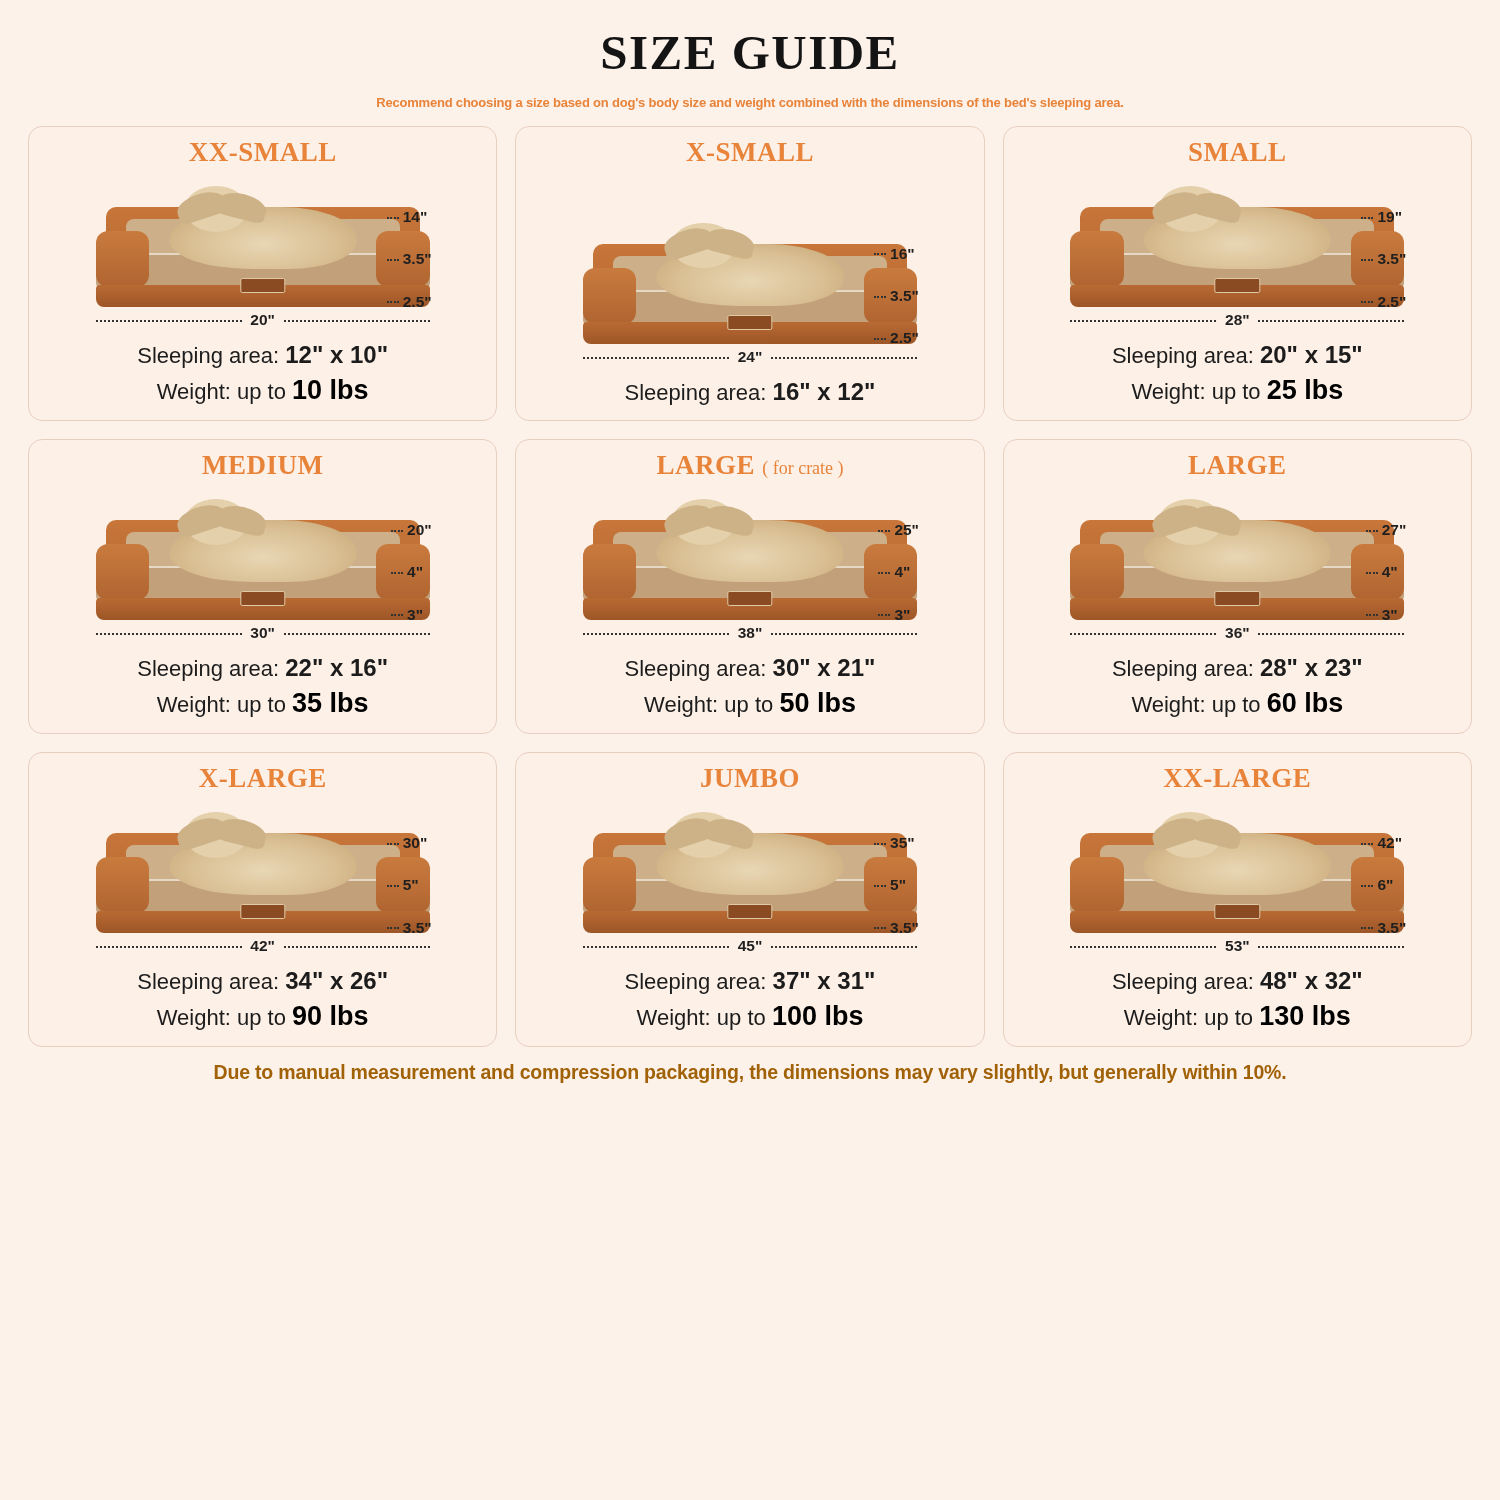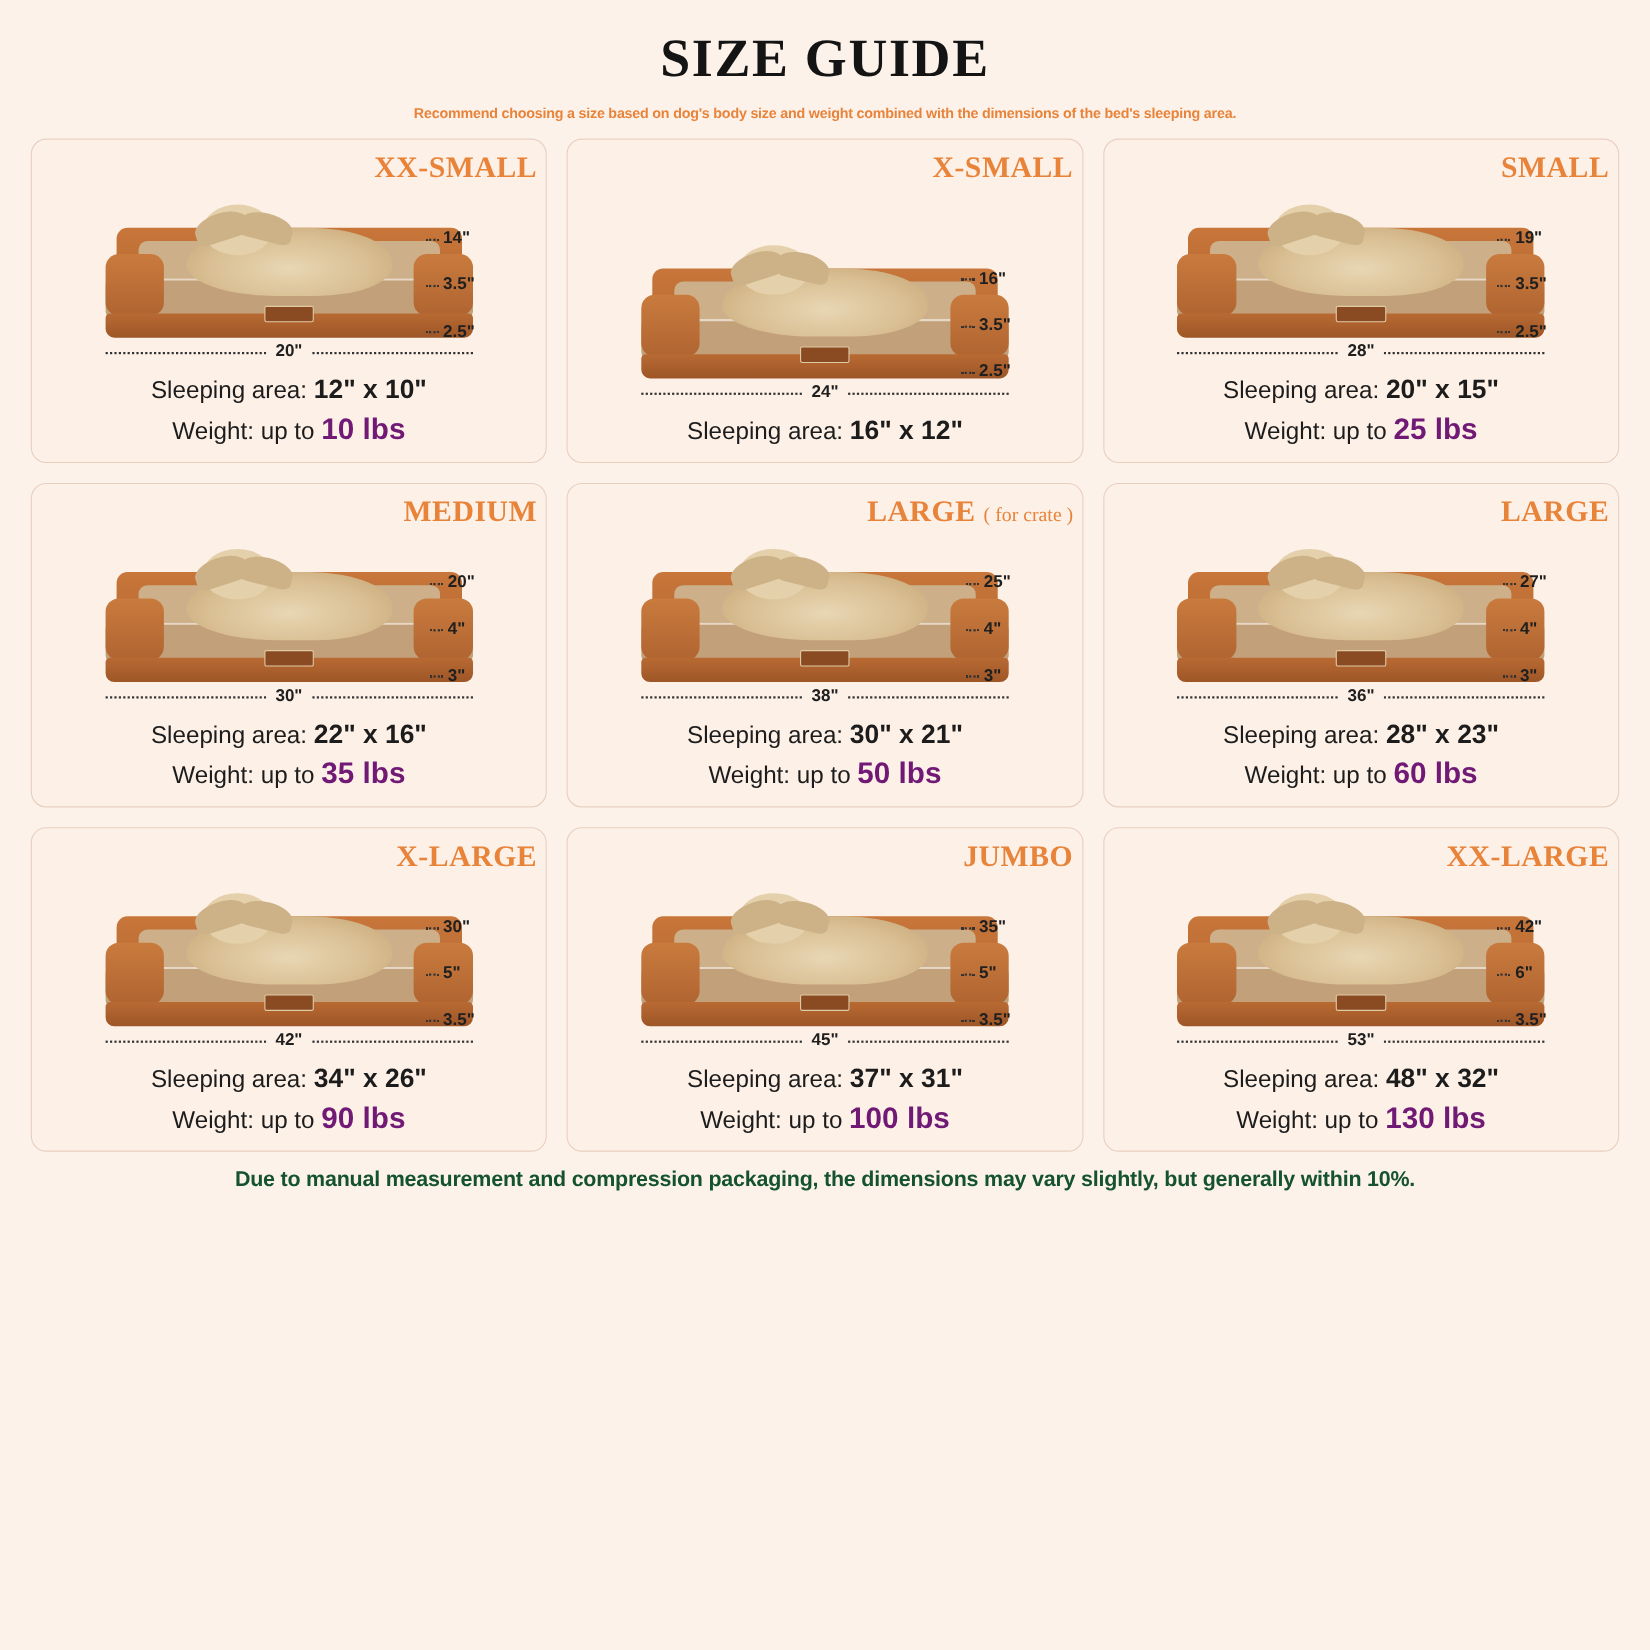--- a/index.html
+++ b/index.html
@@ -45,21 +45,21 @@
     grid-template-columns: repeat(3, 1fr);
     grid-template-rows: repeat(3, 1fr);
     gap: 18px 18px;
   }
   .card {
     background: #fdf0e7;
     border: 1px solid #e7cfc0;
     border-radius: 14px;
     display: flex;
     flex-direction: column;
-    align-items: flex-end;
+    align-items: center;
     padding: 10px 8px 12px 8px;
     box-sizing: border-box;
     position: relative;
   }
   .card-title {
     font-family: "Liberation Serif", serif;
     font-weight: bold;
     font-size: 27px;
     color: #e8833a;
     letter-spacing: 0.5px;
@@ -238,27 +238,27 @@
     line-height: 1.35;
     white-space: nowrap;
   }
   .spec-line .val {
     font-weight: bold;
     font-size: 24px;
   }
   .spec-line .wt {
     font-weight: bold;
     font-size: 27px;
-    color: #701a75;
+    color: #000000;
   }
   .footer {
     text-align: center;
     font-size: 19.5px;
     font-weight: bold;
-    color: #14532d;
+    color: #a16207;
     letter-spacing: -0.2px;
     margin-top: 14px;
     margin-bottom: 6px;
   }
 </style>
 </head>
 <body>
 
 <div class="page">
 

